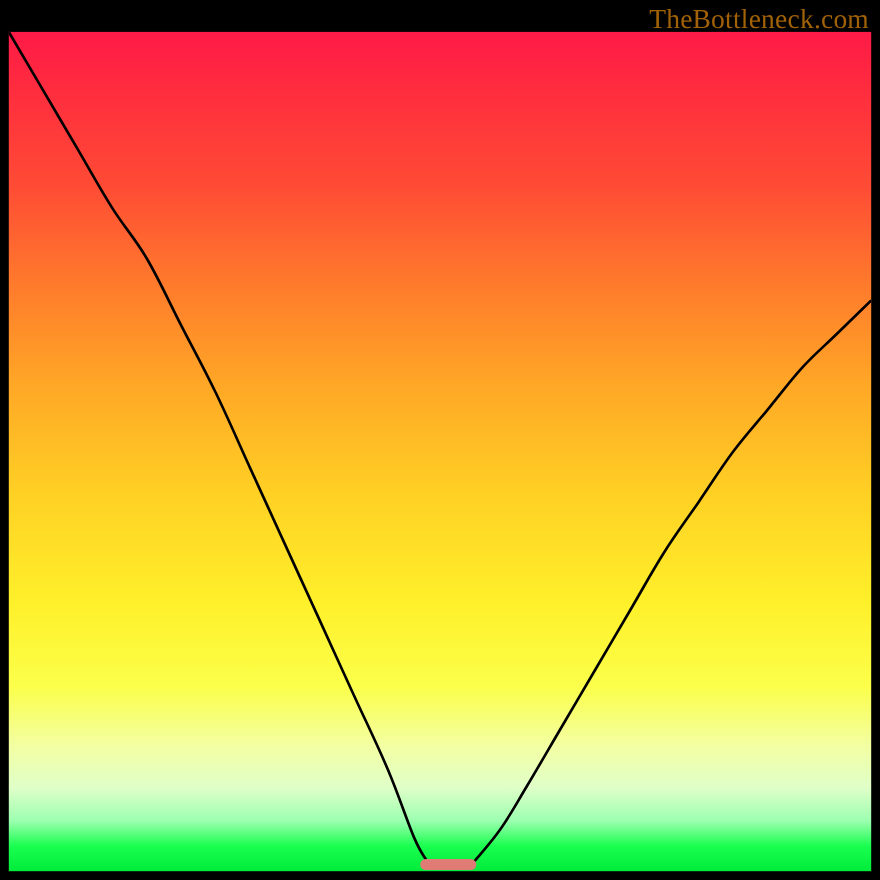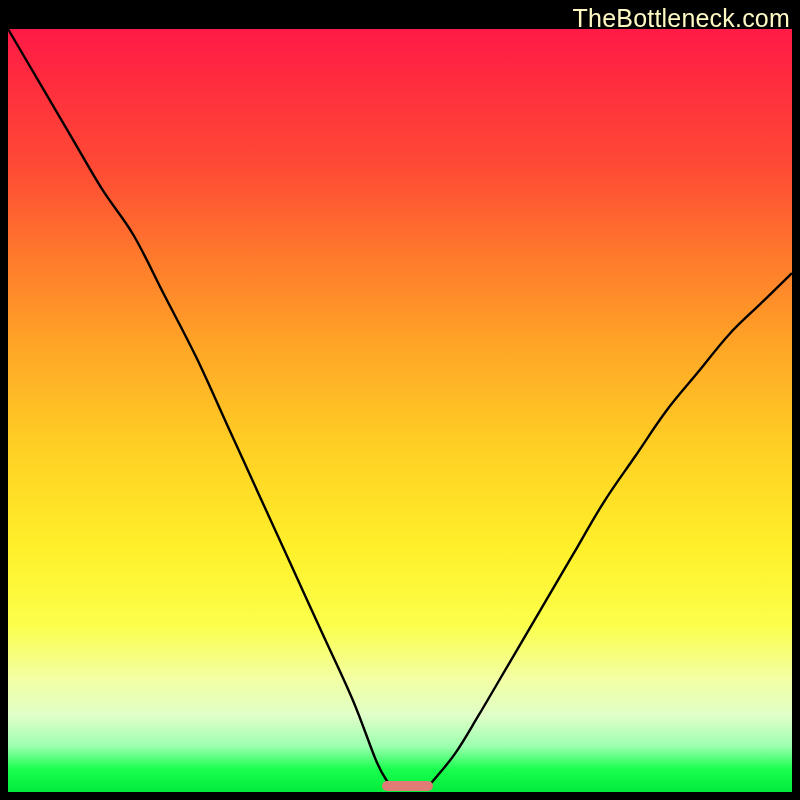--- a/index.html
+++ b/index.html
@@ -40,24 +40,24 @@
       #e0ffc8 90%,
       #9cffb0 94%,
       #1aff4f 97%,
       #00eb3b 100%
     );
   }
   .watermark {
     position: absolute;
     top: 4px;
     right: 10px;
-    color: #fef9c3;
+    color: #a16207;
     font-size: 25px;
     font-weight: 400;
-    font-family: Liberation Sans, sans-serif;
+    font-family: Liberation Serif, serif;
     letter-spacing: 0.2px;
   }
   svg.curves {
     position: absolute;
     left: 0;
     top: 0;
     width: 784px;
     height: 763px;
   }
   .marker {

